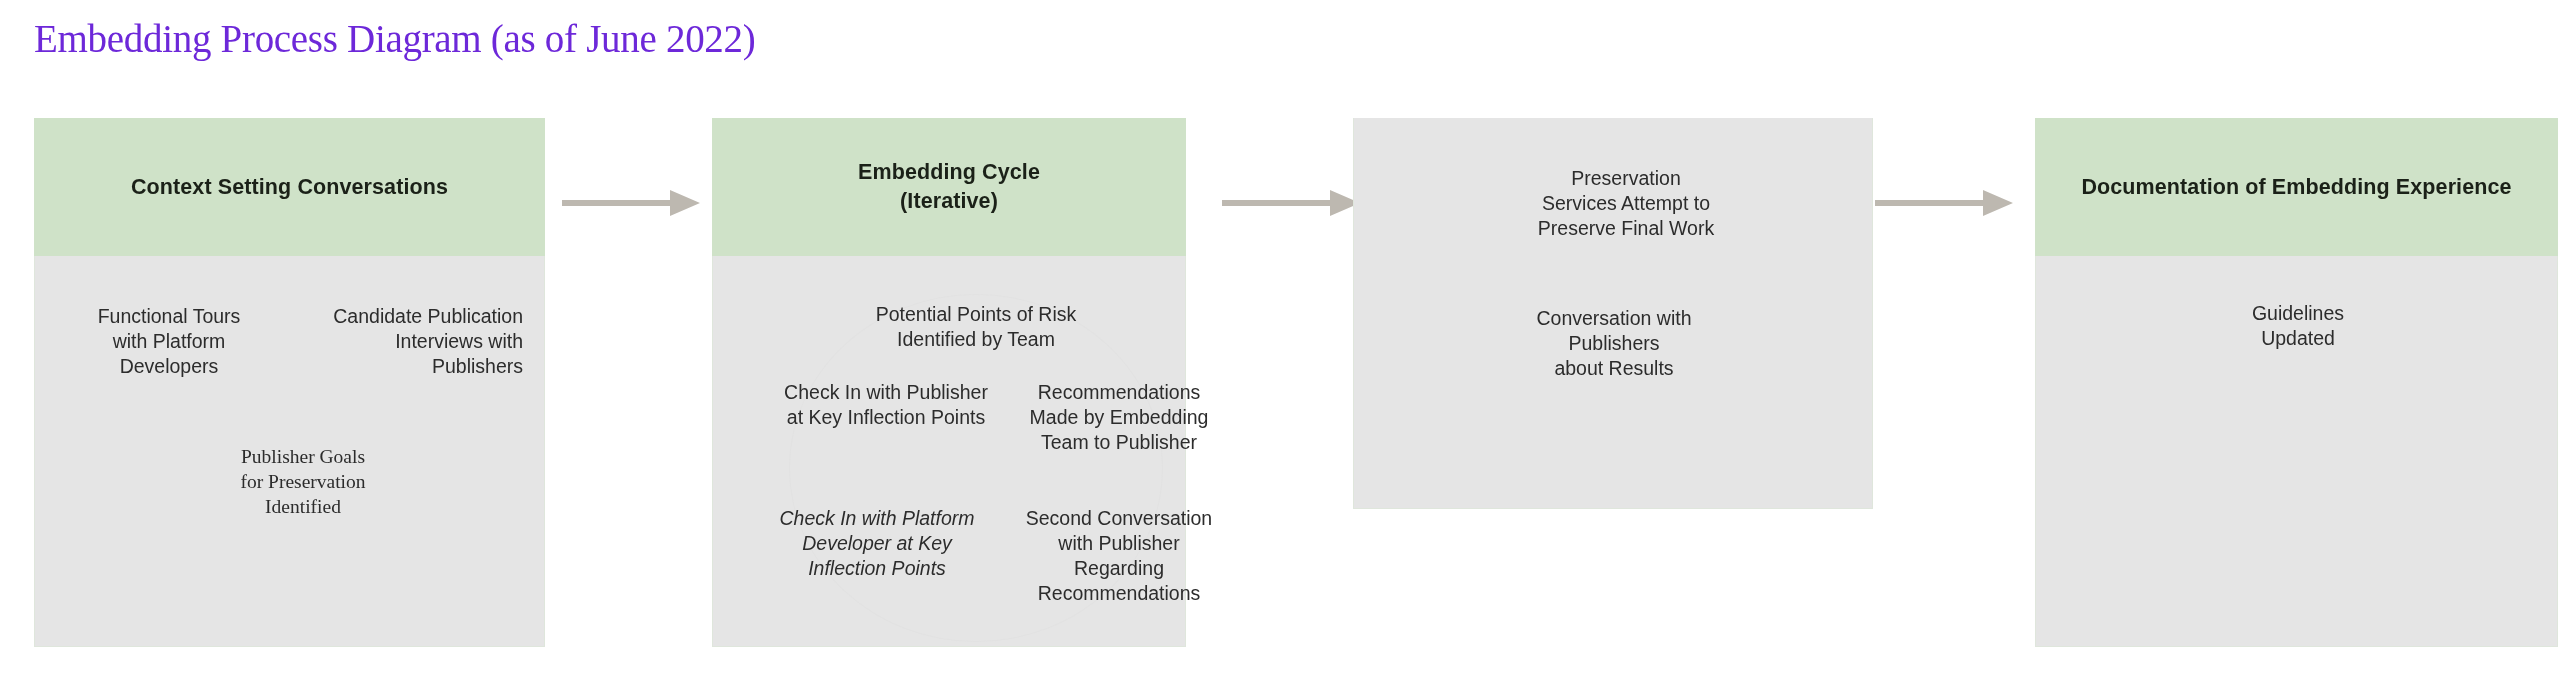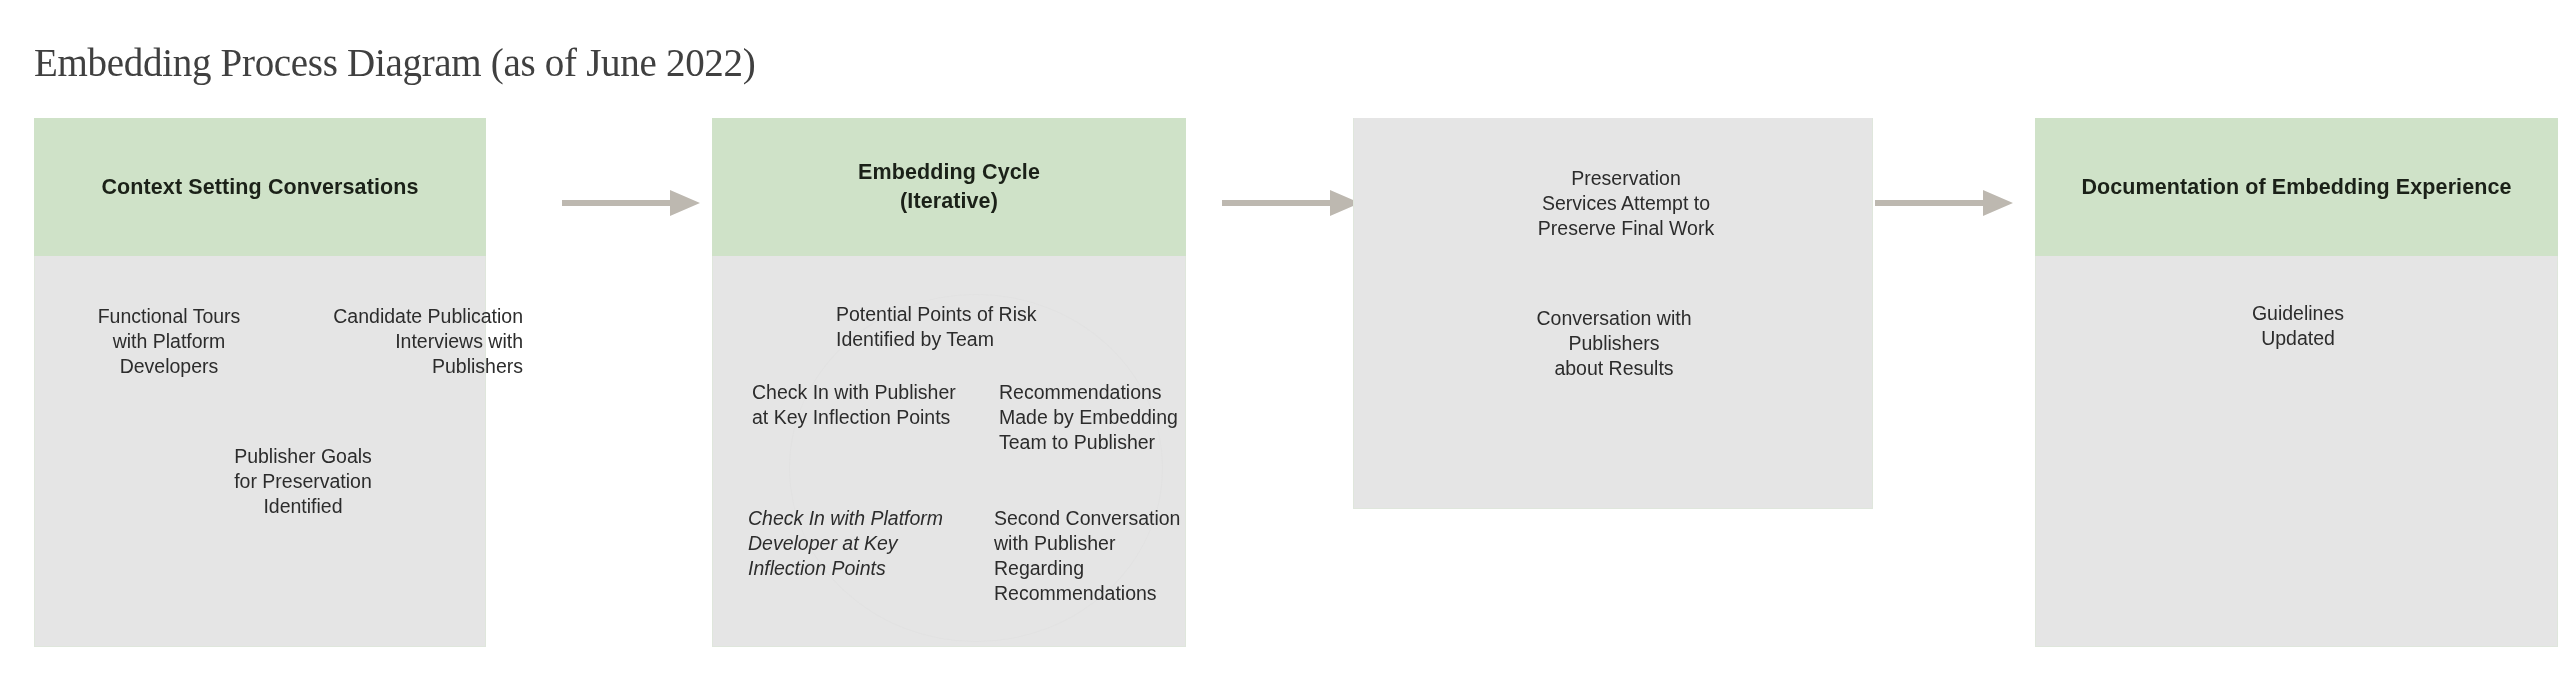--- a/index.html
+++ b/index.html
@@ -12,25 +12,25 @@
     height: 699px;
     font-family: "Liberation Sans", sans-serif;
     overflow: hidden;
     position: relative;
   }
 
   
   .page-title {
     position: absolute;
     left: 34px;
-    top: 40px;
+    top: 16px;
     font-family: "Liberation Serif", serif;
     font-size: 39px;
     line-height: 46px;
-    color: #404040;
+    color: #6d28d9;
     letter-spacing: -0.3px;
     white-space: nowrap;
   }
 
   
   .diagram {
     position: absolute;
     left: 0;
     top: 0;
     width: 2560px;
@@ -78,20 +78,21 @@
 
   
   .cycle-circle {
     position: absolute;
     border: 1px solid #e2e2e2;
     border-radius: 50%;
     box-sizing: border-box;
   }
   .cycle-item {
     position: absolute;
+    text-align: center;
     font-size: 19.5px;
     line-height: 25px;
     color: #2c2c2c;
     white-space: pre-line;
   }
 
   
   .arrow {
     position: absolute;
     top: 186px;
@@ -99,32 +100,32 @@
   }
   .arrow svg { display: block; }
 </style>
 </head>
 <body>
 
 <div class="page-title">Embedding Process Diagram (as of June 2022)</div>
 
 <div class="diagram">
 
-  <div class="stage" style="left:34px; width:452px;">
+  <div class="stage" style="left:34px; width:511px;">
     <div class="stage-header">
       <span class="hdr-line">Context Setting Conversations</span>
     </div>
     <div class="stage-body">
       <div class="item" style="left:28px; top:48px; width:212px;">Functional Tours
 with Platform
 Developers</div>
       <div class="item" style="left:248px; top:48px; width:240px;text-align:right;">Candidate Publication
 Interviews with
 Publishers</div>
-      <div class="item" style="left:148px; top:188px; width:240px;">Publisher Goals
+      <div class="item" style="left:148px; top:188px; width:240px;font-family:Liberation Serif, serif;">Publisher Goals
 for Preservation
 Identified</div>
     </div>
   </div>
 
   <div class="arrow" style="left:562px; width:140px;">
     <svg width="140" height="34" viewBox="0 0 140 34">
       <path d="M0 14 H108 V4 L138 17 L108 30 V20 H0 Z" fill="#bdb8b0"></path>
     </svg>
   </div>

